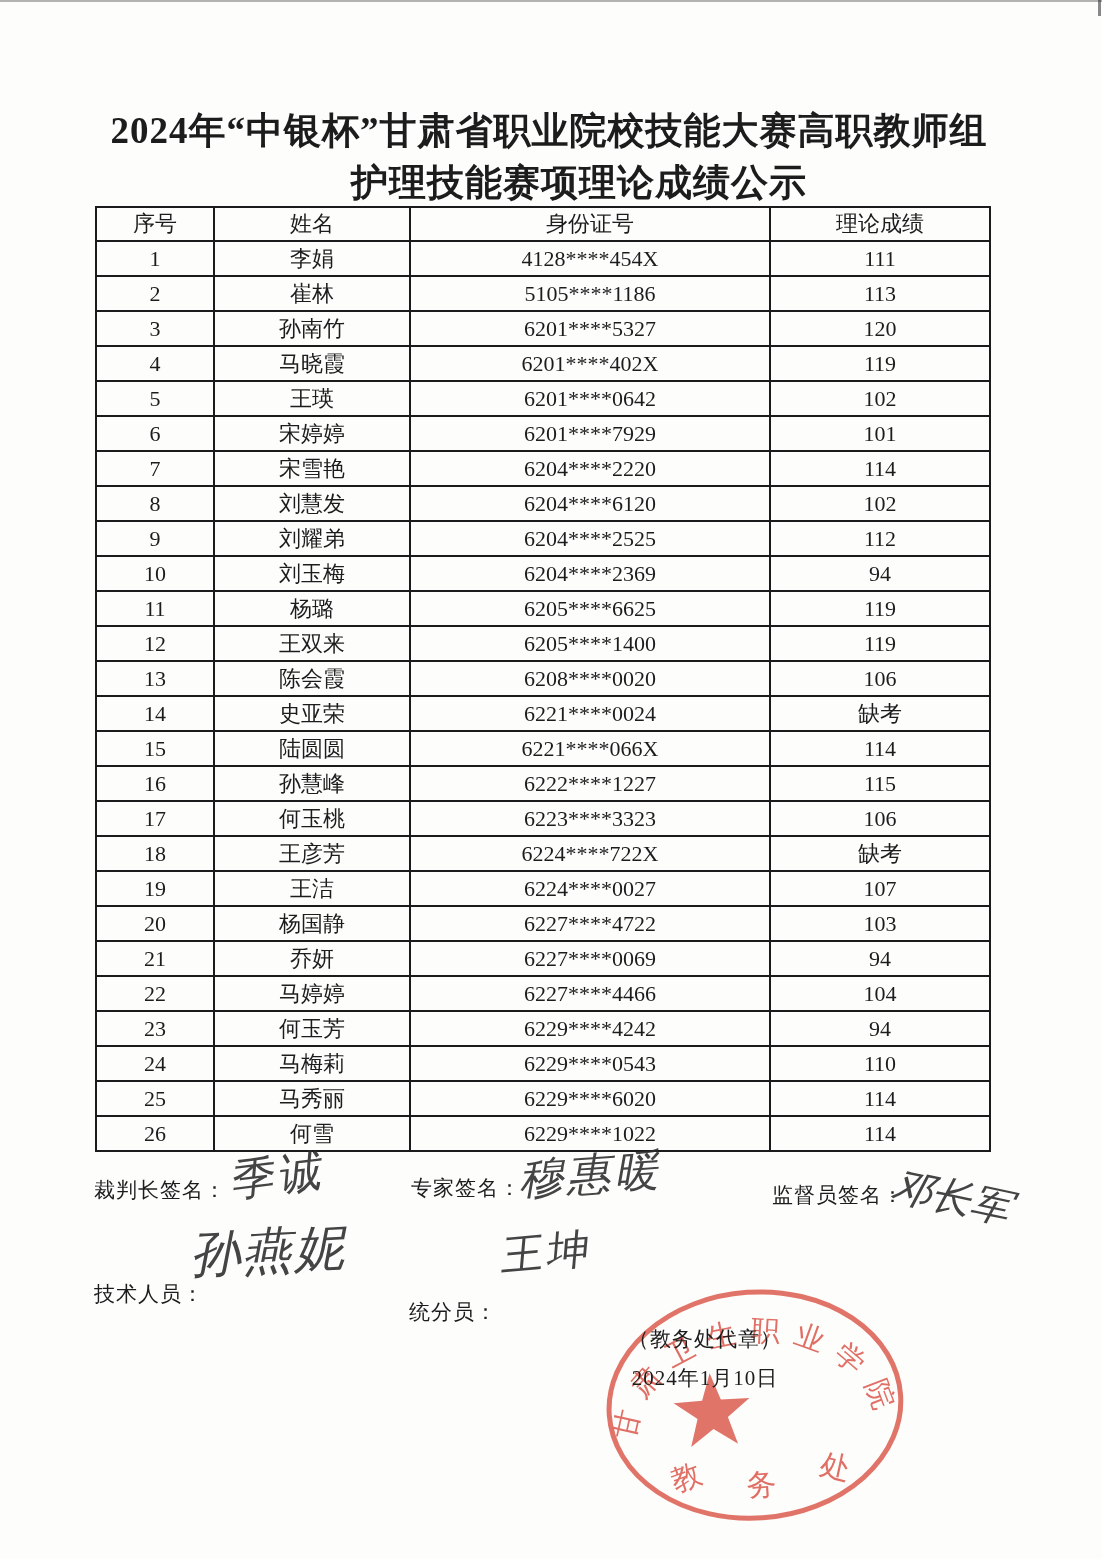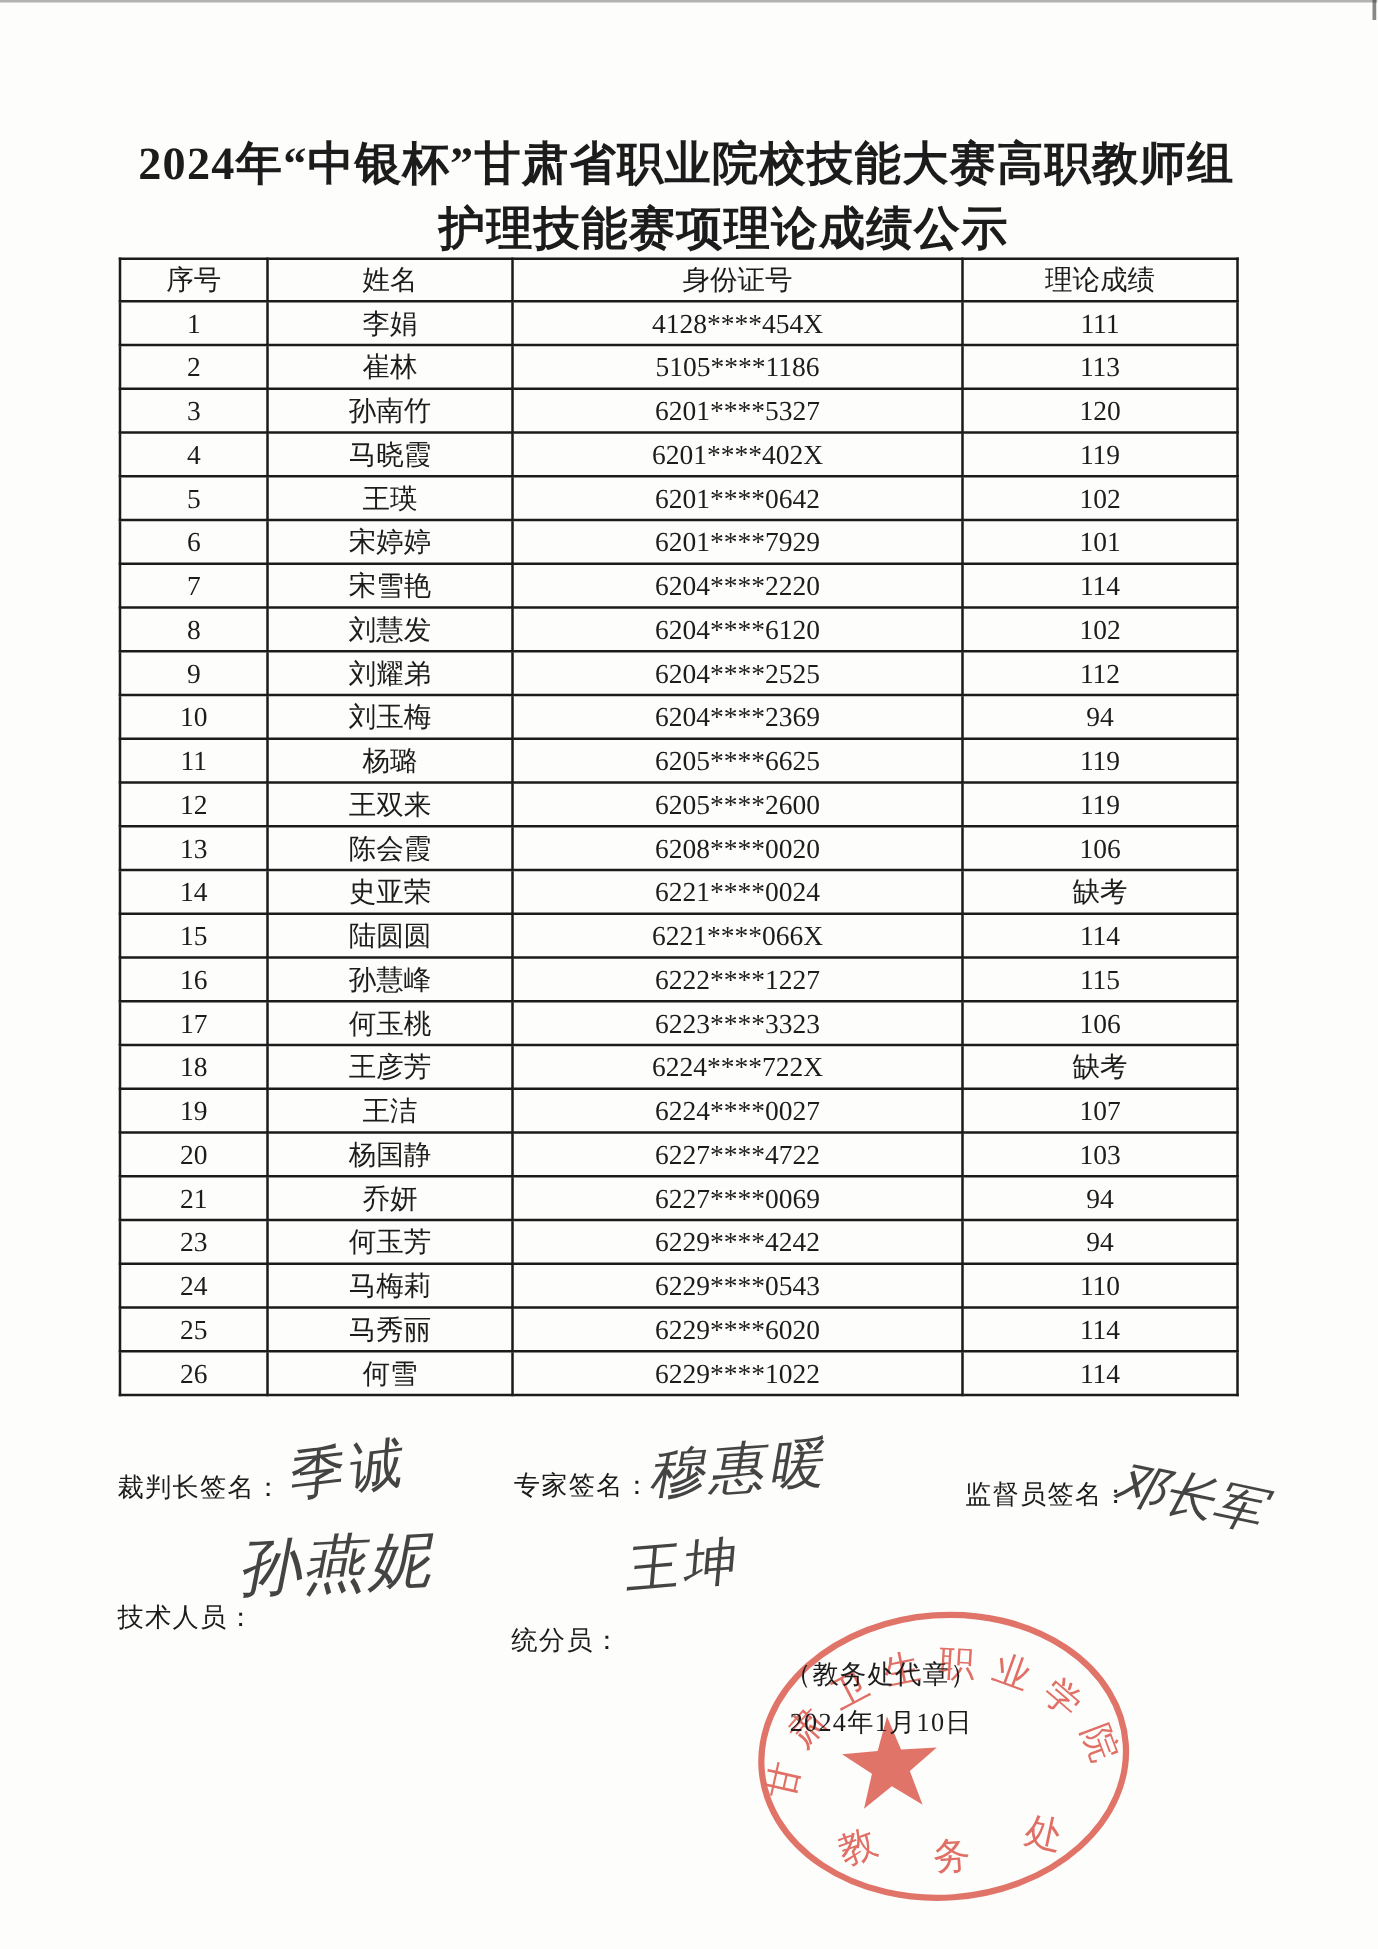--- a/index.html
+++ b/index.html
@@ -129,21 +129,21 @@
       </tr>
       <tr>
         <td>11</td>
         <td>杨璐</td>
         <td>6205****6625</td>
         <td>119</td>
       </tr>
       <tr>
         <td>12</td>
         <td>王双来</td>
-        <td>6205****2600</td>
+        <td>6205****1400</td>
         <td>119</td>
       </tr>
       <tr>
         <td>13</td>
         <td>陈会霞</td>
         <td>6208****0020</td>
         <td>106</td>
       </tr>
       <tr>
         <td>14</td>
@@ -185,20 +185,26 @@
         <td>20</td>
         <td>杨国静</td>
         <td>6227****4722</td>
         <td>103</td>
       </tr>
       <tr>
         <td>21</td>
         <td>乔妍</td>
         <td>6227****0069</td>
         <td>94</td>
+      </tr>
+      <tr>
+        <td>22</td>
+        <td>马婷婷</td>
+        <td>6227****4466</td>
+        <td>104</td>
       </tr>
       <tr>
         <td>23</td>
         <td>何玉芳</td>
         <td>6229****4242</td>
         <td>94</td>
       </tr>
       <tr>
         <td>24</td>
         <td>马梅莉</td>

